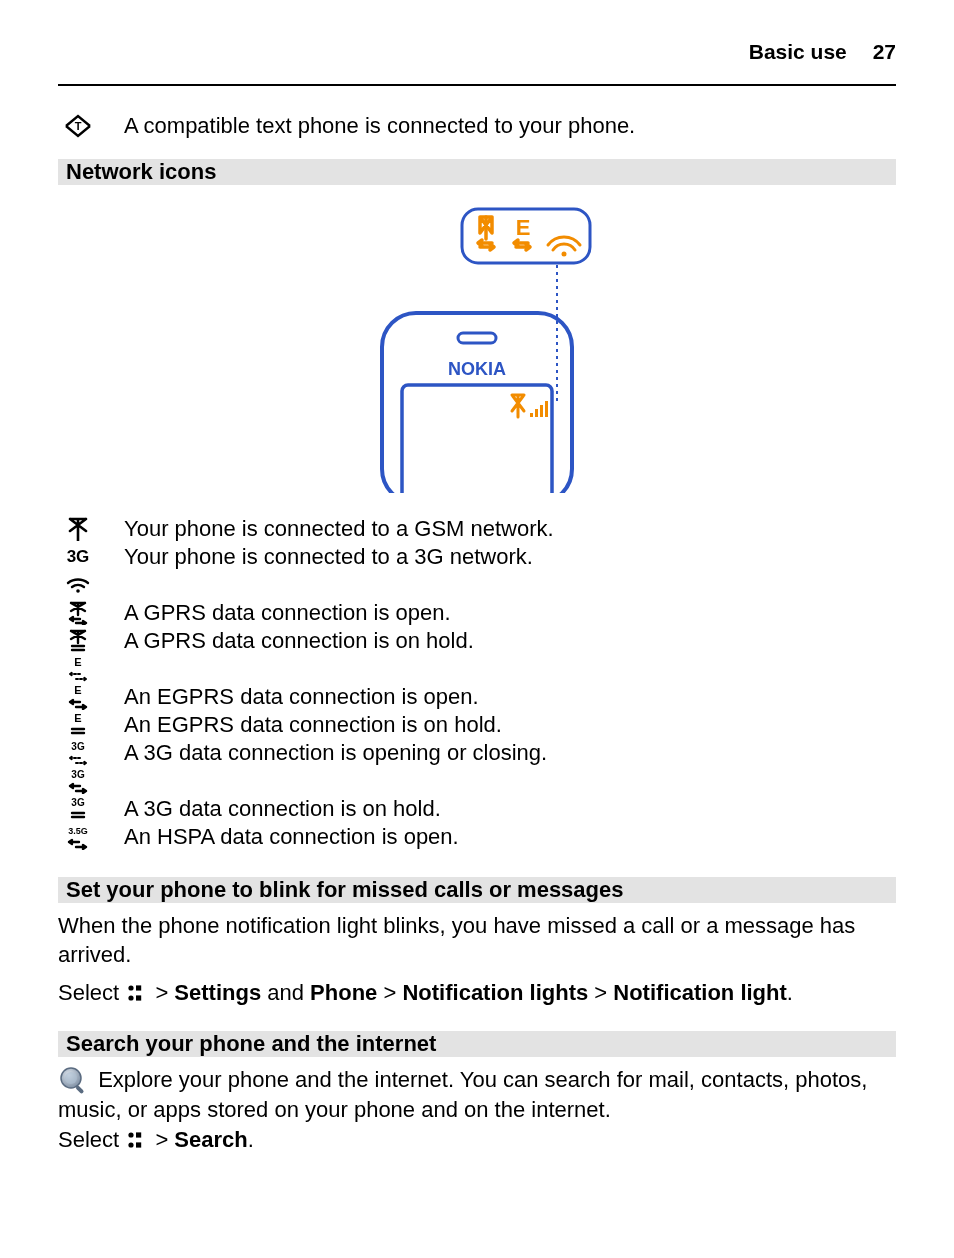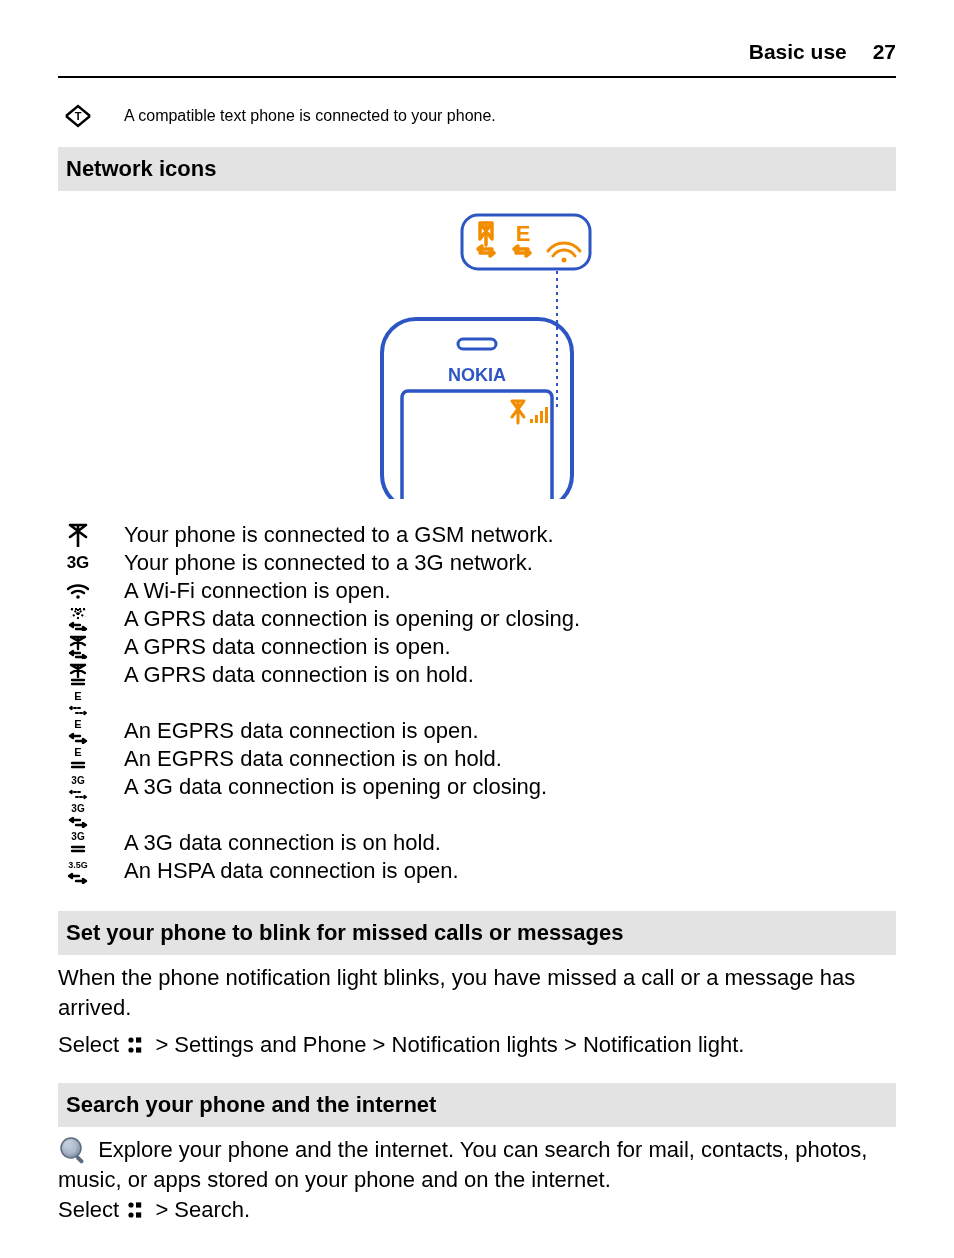--- a/index.html
+++ b/index.html
@@ -1,31 +1,31 @@
 <!DOCTYPE html>
 <html><head>
 <meta charset="utf-8">
 <style>
   html,body{margin:0;padding:0;background:#fff;color:#000;font-family:Arial,Helvetica,sans-serif}
   .page{width:954px;margin:0 auto;padding:40px 58px 40px 58px;box-sizing:border-box}
-  .header-line{border-bottom:2px solid #000;padding-bottom:12px;margin-bottom:25px;text-align:right;font-weight:700;font-size:21px}
+  .header-line{border-bottom:2px solid #000;padding-bottom:20px;margin-bottom:25px;text-align:right;font-weight:700;font-size:21px}
   .page-num{margin-left:20px}
   .row-icon-text{display:flex;align-items:center;margin-bottom:18px}
   .row-icon-text .ic{width:40px;margin-right:26px;display:flex;justify-content:center}
-  .desc-text{font-size:16px;line-height:1.35}
-  .section-bar{background:#e3e3e3;padding:9px 8px;font-weight:700;font-size:22px;margin-bottom:8px}
+  .desc-text{font-size:22px;line-height:1.35}
+  .section-bar{background:#e3e3e3;padding:0 8px;font-weight:700;font-size:22px;margin-bottom:8px}
   .illustration{margin:18px 0 22px;display:flex;justify-content:center}
   svg{display:block}
   .icon-list{margin-bottom:26px}
   .icon-row{display:flex;align-items:flex-start}
   .icon-row .cell-icon{width:40px;display:flex;justify-content:center;align-items:center;height:28px}
   .icon-row .cell-text{font-size:22px;margin-left:26px;line-height:28px}
   .body-text{font-size:22px;line-height:1.35;margin-bottom:8px}
   .select-line{font-size:22px;line-height:1.4;margin-bottom:22px}
-  .select-line .b{font-weight:400}
+  .select-line .b{font-weight:700}
   .inline-icon{display:inline-block;vertical-align:-4px;margin:0 2px}
   .search-para{font-size:22px;line-height:1.35;}
   .search-icon-wrap{display:inline-block;vertical-align:-8px;margin-right:4px}
 </style>
 </head>
 <body>
 
 <div class="page">
 
   <div class="header-line">
@@ -114,35 +114,20 @@
     <div class="icon-row">
       <span class="cell-icon">
         <svg width="24" height="20" viewBox="0 0 24 20">
             <g stroke="#000" stroke-width="2.4" fill="none" stroke-linecap="round">
               <path d="M2 8 A16 16 0 0 1 22 8"></path>
               <path d="M6 12 A10 10 0 0 1 18 12"></path>
               <circle cx="12" cy="16" r="1.8" fill="#000" stroke="none"></circle>
             </g>
           </svg>
       </span>
-      <span class="cell-text">A Wi-Fi connection is open.</span>
-    </div>
-    <div class="icon-row">
-      <span class="cell-icon">
-        <svg width="22" height="24" viewBox="0 0 22 24">
-            <g stroke="#000" stroke-width="2" fill="none" stroke-dasharray="2 2">
-              <path d="M4 2 L18 2 M4 2 L18 10 M18 2 L4 10 M11 2 L11 14"></path>
-            </g>
-            <g stroke="#000" stroke-width="2.4" stroke-linecap="round" fill="none">
-              <path d="M3 18 L13 18 M3 18 L6 16 M3 18 L6 20"></path>
-              <path d="M19 22 L9 22 M19 22 L16 20 M19 22 L16 24"></path>
-            </g>
-          </svg>
-      </span>
-      <span class="cell-text">A GPRS data connection is opening or closing.</span>
     </div>
     <div class="icon-row">
       <span class="cell-icon">
         <svg width="22" height="24" viewBox="0 0 22 24">
             <g stroke="#000" stroke-width="2.4" fill="none" stroke-linecap="round">
               <path d="M4 2 L18 2 M4 2 L18 10 M18 2 L4 10 M11 2 L11 14"></path>
               <path d="M3 18 L13 18 M3 18 L6 16 M3 18 L6 20"></path>
               <path d="M19 22 L9 22 M19 22 L16 20 M19 22 L16 24"></path>
             </g>
           </svg>

